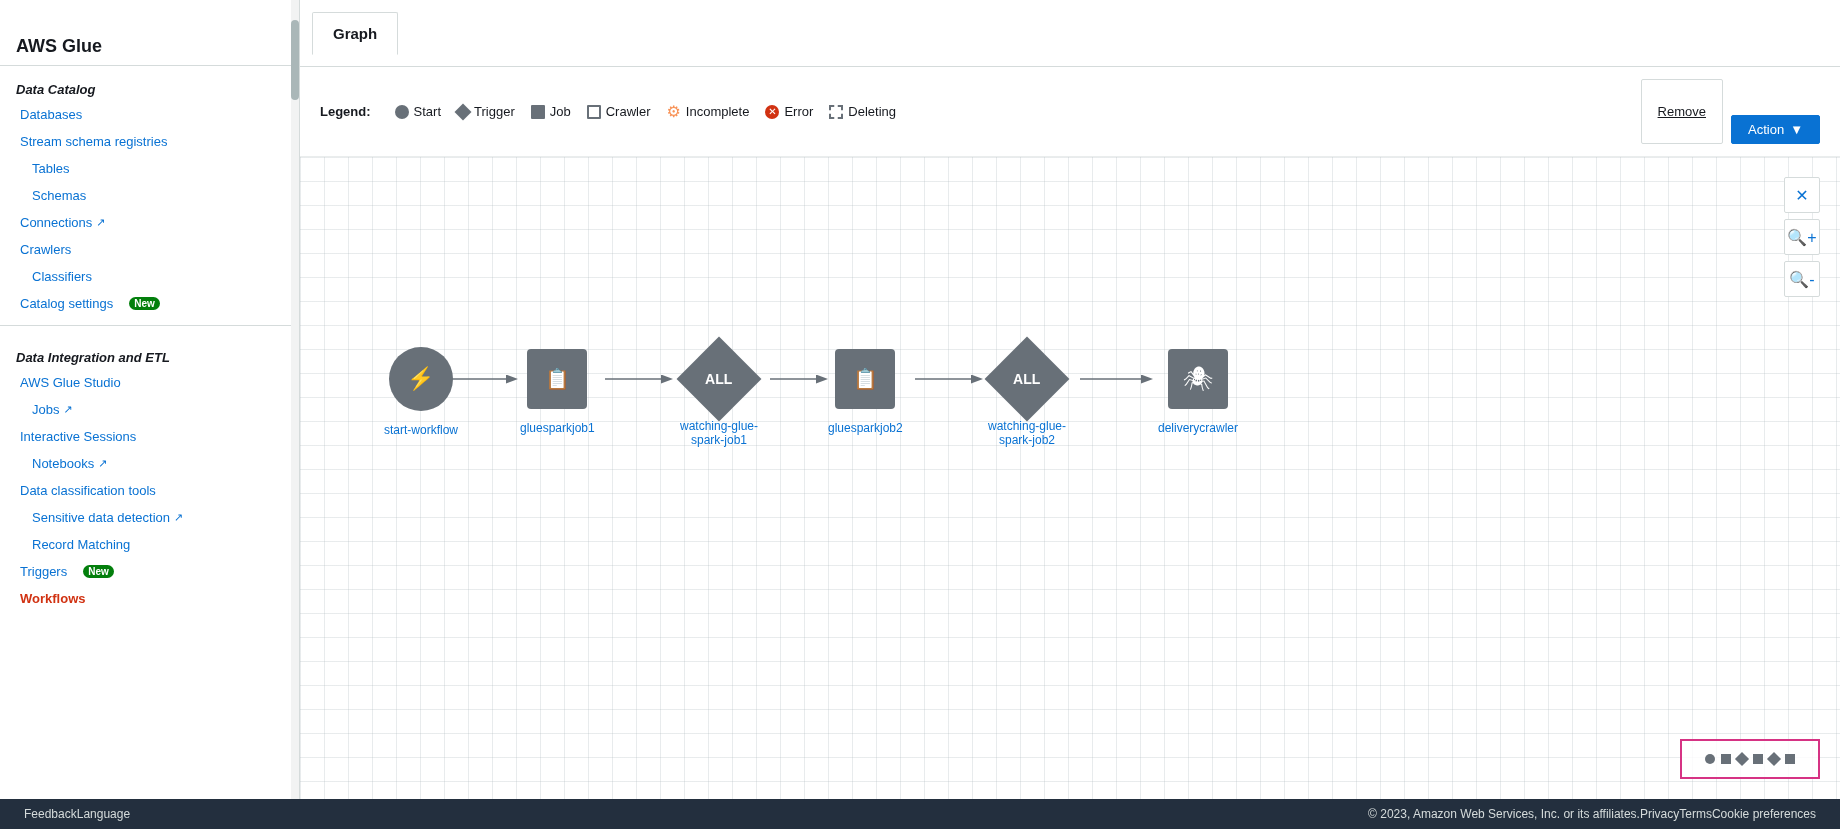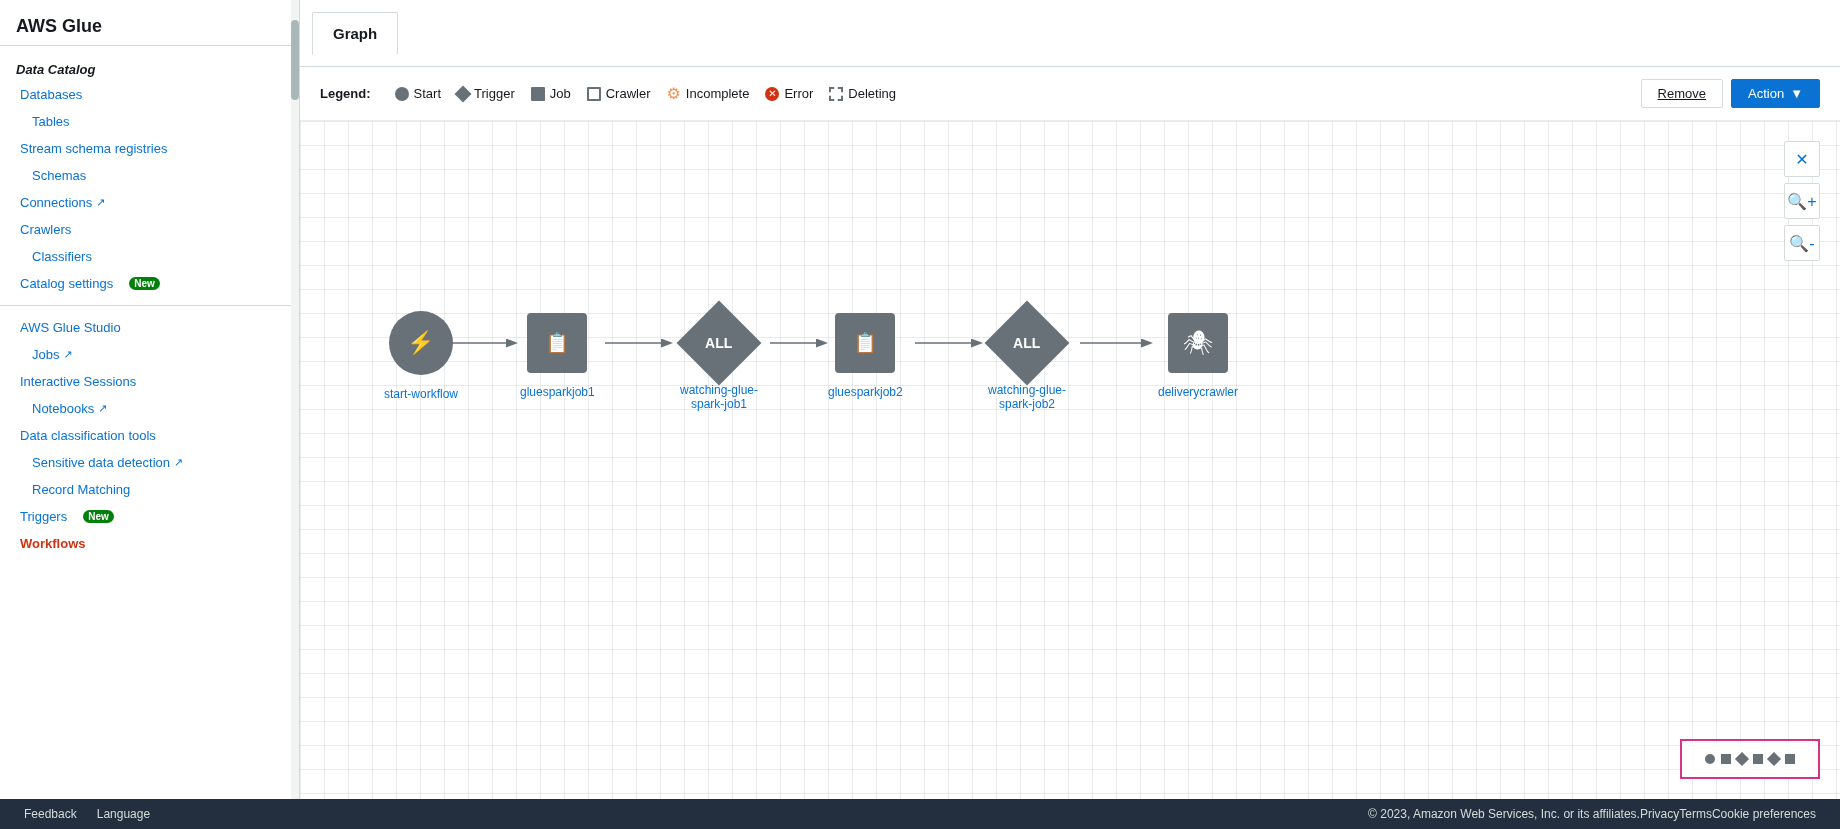--- a/index.html
+++ b/index.html
@@ -3,21 +3,21 @@
   <meta charset="utf-8">
   <style>
     * { box-sizing: border-box; margin: 0; padding: 0; }
     body { font-family: 'Amazon Ember', Arial, sans-serif; font-size: 14px; background: #f2f3f3; display: flex; flex-direction: column; height: 100vh; overflow: hidden; }
 
     
     .app-container { display: flex; flex: 1; overflow: hidden; }
     
     
     .sidebar { width: 300px; background: #fff; border-right: 1px solid #d5dbdb; overflow-y: auto; flex-shrink: 0; position: relative; }
-    .sidebar-header { padding: 16px 16px 8px 16px; font-size: 18px; font-weight: 700; color: #16191f; border-bottom: 1px solid #d5dbdb; }
+    .sidebar-header { padding: 16px 16px 8px 16px; font-size: 18px; font-weight: 700; color: #16191f; border-bottom: 1px solid #d5dbdb; margin-top: 20px; }
     .sidebar-section-title { padding: 16px 16px 4px 16px; font-size: 13px; font-weight: 700; color: #16191f; font-style: italic; }
     .sidebar-item { padding: 6px 16px 6px 20px; font-size: 13px; color: #0972d3; cursor: pointer; display: flex; align-items: center; gap: 4px; }
     .sidebar-item.sub { padding-left: 32px; }
     .sidebar-item.active { color: #d13212; font-weight: 700; }
     .sidebar-item .ext-icon { font-size: 11px; color: #0972d3; }
     .badge-new { background: #037f0c; color: #fff; font-size: 10px; padding: 1px 5px; border-radius: 8px; margin-left: 12px; font-weight: 600; }
     .sidebar-divider { height: 1px; background: #d5dbdb; margin: 8px 0; }
     .scrollbar-track { width: 8px; position: absolute; right: 0; top: 0; bottom: 0; background: #f2f3f3; }
     .scrollbar-thumb { width: 8px; height: 80px; background: #aab7b8; border-radius: 4px; position: absolute; top: 20px; }
 
@@ -36,21 +36,21 @@
     .legend-item { display: flex; align-items: center; gap: 5px; color: #16191f; }
     .legend-circle { width: 14px; height: 14px; border-radius: 50%; background: #687078; display: inline-block; }
     .legend-diamond { width: 12px; height: 12px; background: #687078; transform: rotate(45deg); display: inline-block; }
     .legend-square { width: 14px; height: 14px; background: #687078; display: inline-block; border-radius: 1px; }
     .legend-square-outline { width: 14px; height: 14px; border: 2px solid #687078; background: #fff; display: inline-block; border-radius: 1px; }
     .legend-error { width: 14px; height: 14px; border-radius: 50%; background: #d13212; display: inline-block; color: #fff; font-size: 10px; text-align: center; line-height: 14px; }
     .legend-deleting { width: 14px; height: 14px; border: 2px dashed #687078; display: inline-block; }
     .legend-incomplete { color: #f89256; font-size: 16px; }
     .toolbar-actions { display: flex; gap: 8px; }
     .btn-remove { padding: 6px 16px; background: #fff; border: 1px solid #d5dbdb; border-radius: 2px; font-size: 13px; color: #16191f; cursor: pointer; text-decoration: underline; }
-    .btn-action { padding: 6px 16px; background: #0972d3; border: 1px solid #0972d3; border-radius: 2px; font-size: 13px; color: #fff; cursor: pointer; display: flex; align-items: flex-end; gap: 6px; }
+    .btn-action { padding: 6px 16px; background: #0972d3; border: 1px solid #0972d3; border-radius: 2px; font-size: 13px; color: #fff; cursor: pointer; display: flex; align-items: flex-end; gap: 6px; margin-top: 36px; }
 
     
     .graph-canvas { flex: 1; background: #fff; position: relative; overflow: hidden; }
     .graph-grid { width: 100%; height: 100%; background-image: 
       linear-gradient(rgba(180,190,195,0.3) 1px, transparent 1px),
       linear-gradient(90deg, rgba(180,190,195,0.3) 1px, transparent 1px);
       background-size: 24px 24px;
       position: absolute; top: 0; left: 0; }
     .node { position: absolute; display: flex; flex-direction: column; align-items: center; cursor: pointer; }
     .node-label { font-size: 12px; color: #0972d3; text-align: center; margin-top: 12px; max-width: 100px; }
@@ -76,51 +76,52 @@
     .zoom-btn { width: 36px; height: 36px; background: #fff; border: 1px solid #d5dbdb; border-radius: 2px; display: flex; align-items: center; justify-content: center; cursor: pointer; font-size: 16px; color: #0972d3; }
 
     
     .mini-map { position: absolute; bottom: 20px; right: 20px; border: 2px solid #d63384; width: 140px; height: 40px; background: rgba(255,255,255,0.8); display: flex; align-items: center; justify-content: center; gap: 6px; }
     .mini-node { width: 10px; height: 10px; background: #687078; border-radius: 50%; }
     .mini-node-sq { width: 10px; height: 10px; background: #687078; }
     .mini-node-di { width: 10px; height: 10px; background: #687078; transform: rotate(45deg); }
 
     
     .footer { background: #232f3e; color: #d5dbdb; font-size: 12px; padding: 8px 24px; display: flex; justify-content: space-between; align-items: center; flex-shrink: 0; }
-    .footer-left { display: flex; gap: 20px; }
+    .footer-left { display: flex; }
     .footer-right { display: flex; }
 
     
     .graph-svg { position: absolute; top: 0; left: 0; width: 100%; height: 100%; pointer-events: none; }
   </style>
 </head>
 <body>
 
 <div class="app-container">
 
   <div class="sidebar">
     <div class="sidebar-header">AWS Glue</div>
 
     <div class="sidebar-section-title">Data Catalog</div>
 
     <div class="sidebar-item">Databases</div>
+    <div class="sidebar-item">Stream schema registries</div>
     <div class="sidebar-item sub">Tables</div>
-    <div class="sidebar-item">Stream schema registries</div>
     <div class="sidebar-item sub">Schemas</div>
     <div class="sidebar-item">
       Connections <span class="ext-icon">↗</span>
     </div>
     <div class="sidebar-item">Crawlers</div>
     <div class="sidebar-item sub">Classifiers</div>
     <div class="sidebar-item">
       Catalog settings <span class="badge-new">New</span>
     </div>
 
     <div class="sidebar-divider"></div>
 
+    <div class="sidebar-section-title">Data Integration and ETL</div>
 
     <div class="sidebar-item">AWS Glue Studio</div>
     <div class="sidebar-item sub">
       Jobs <span class="ext-icon">↗</span>
     </div>
     <div class="sidebar-item">Interactive Sessions</div>
     <div class="sidebar-item sub">
       Notebooks <span class="ext-icon">↗</span>
     </div>
     <div class="sidebar-item">Data classification tools</div>

